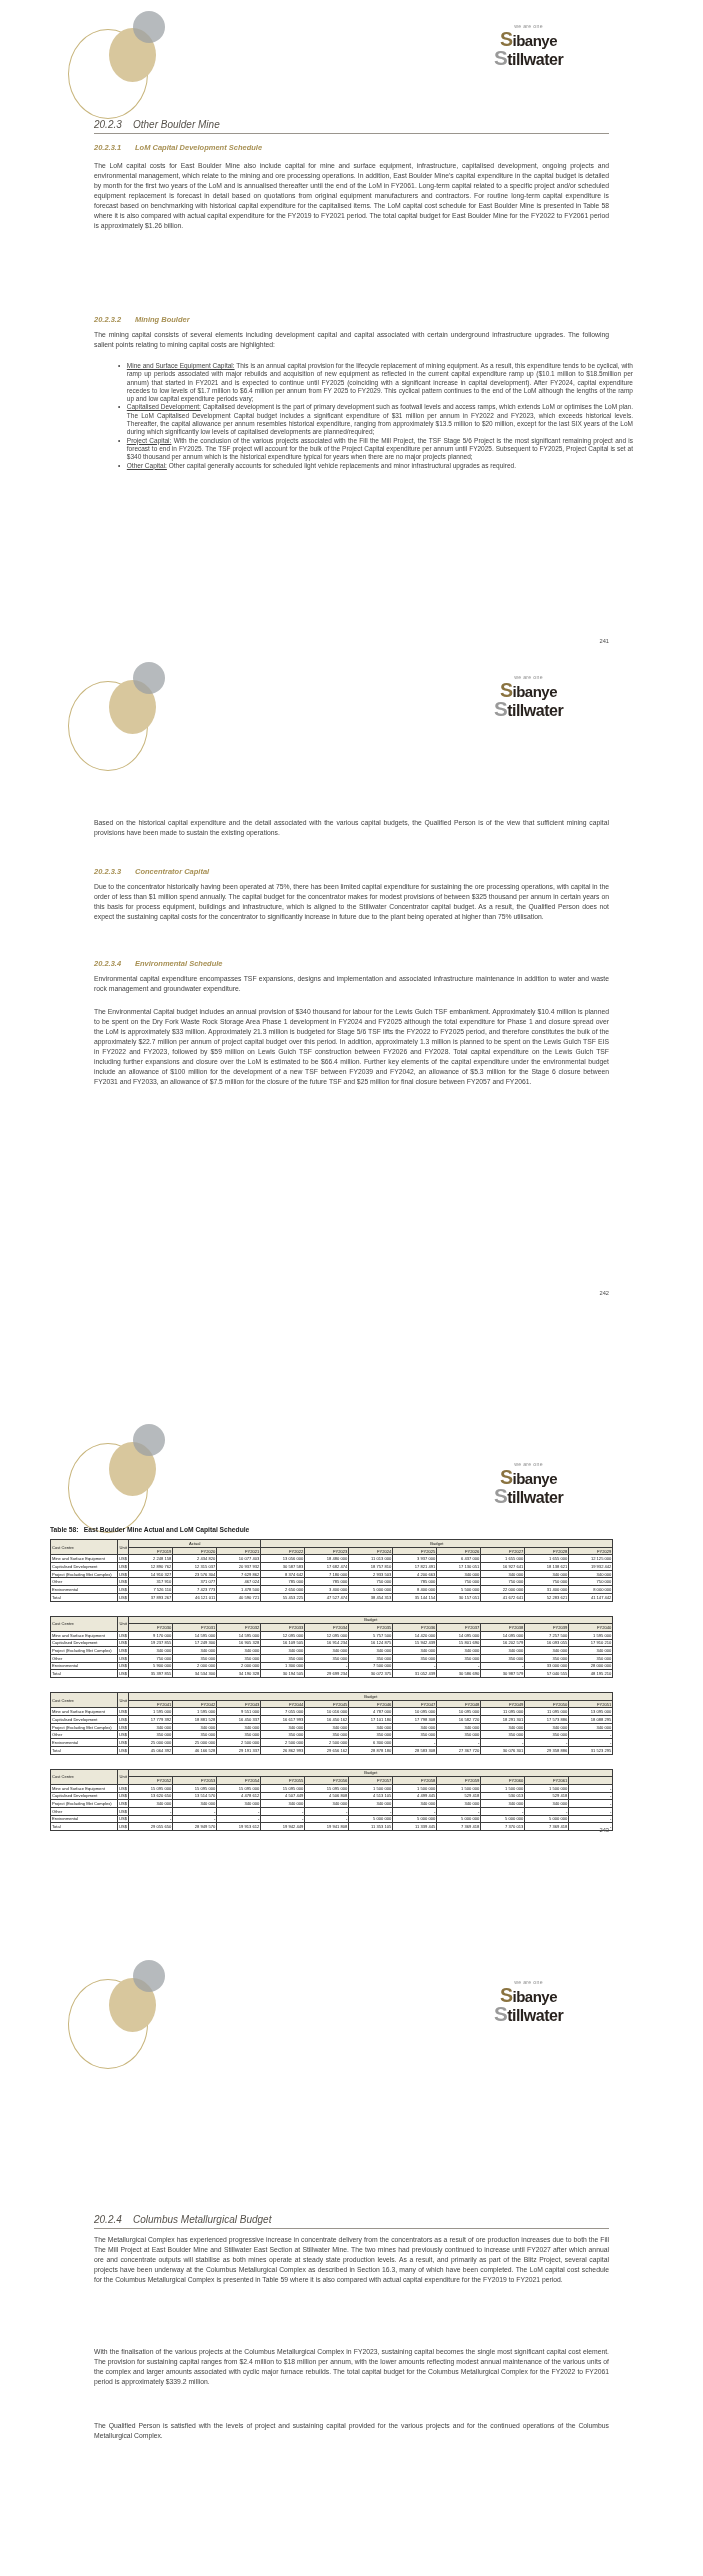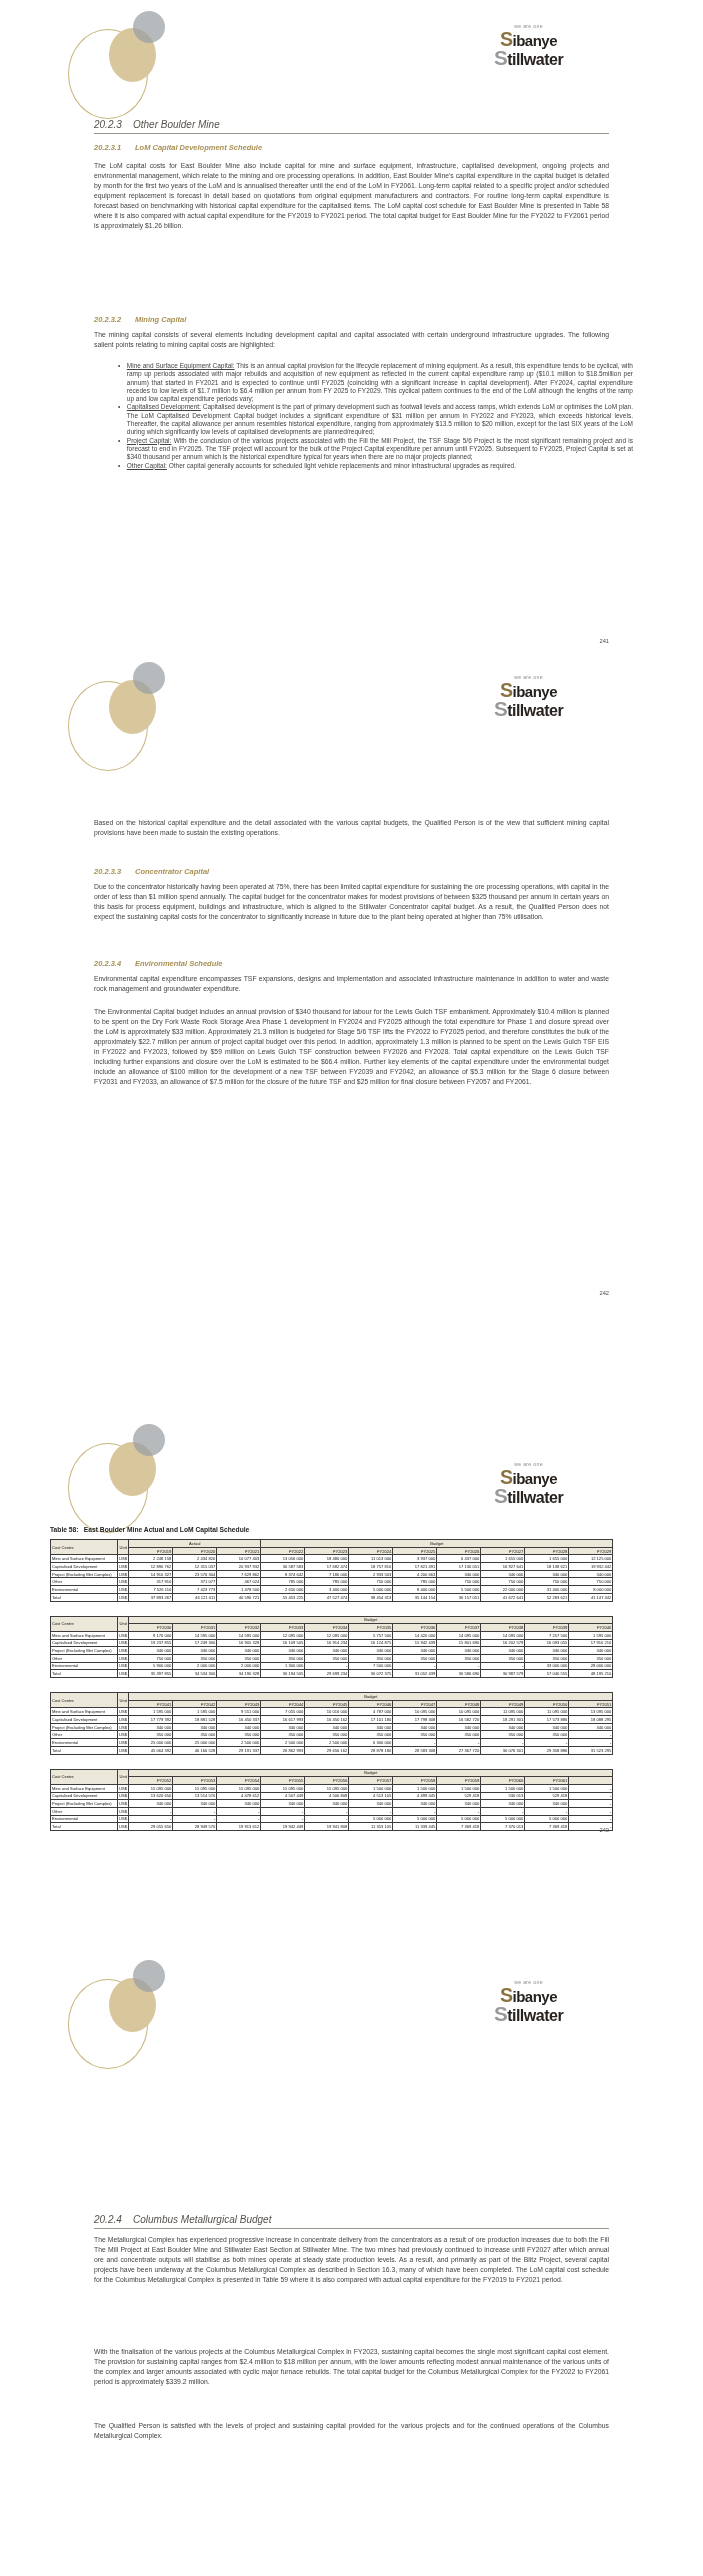--- a/index.html
+++ b/index.html
@@ -84,21 +84,21 @@
   <div class="section-rule" style="top:133px"></div>
 
   <div class="h-sub" style="top:143px">
     <span class="num">20.2.3.1</span>
     <span>LoM Capital Development Schedule</span>
   </div>
   <div class="para" style="top:161px">The LoM capital costs for East Boulder Mine also include capital for mine and surface equipment, infrastructure, capitalised development, ongoing projects and environmental management, which relate to the mining and ore processing operations. In addition, East Boulder Mine's capital expenditure in the capital budget is detailed by month for the first two years of the LoM and is annualised thereafter until the end of the LoM in FY2061. Long-term capital related to a specific project and/or scheduled equipment replacement is forecast in detail based on quotations from original equipment manufacturers and contractors. For routine long-term capital expenditure is forecast based on benchmarking with historical capital expenditure for the capitalised items. The LoM capital cost schedule for East Boulder Mine is presented in Table 58 where it is also compared with actual capital expenditure for the FY2019 to FY2021 period. The total capital budget for East Boulder Mine for the FY2022 to FY2061 period is approximately $1.26 billion.</div>
 
   <div class="h-sub" style="top:315px">
     <span class="num">20.2.3.2</span>
-    <span>Mining Capital</span>
+    <span>Mining Boulder</span>
   </div>
   <div class="para" style="top:330px">The mining capital consists of several elements including development capital and capital associated with certain underground infrastructure upgrades. The following salient points relating to mining capital costs are highlighted:</div>
 
   <ul class="bullets" style="top:362px">
     <li><span class="ul">Mine and Surface Equipment Capital:</span> <span>This is an annual capital provision for the lifecycle replacement of mining equipment. As a result, this expenditure tends to be cyclical, with ramp up periods associated with major rebuilds and acquisition of new equipment as reflected in the current capital expenditure ramp up ($10.1 million to $18.5million per annum) that started in FY2021 and is expected to continue until FY2025 (coinciding with a significant increase in capital development). After FY2024, capital expenditure recedes to low levels of $1.7 million to $6.4 million per annum from FY 2025 to FY2029. This cyclical pattern continues to the end of the LoM although the lengths of the ramp up and low capital expenditure periods vary;</span></li>
     <li><span class="ul">Capitalised Development:</span> <span>Capitalised development is the part of primary development such as footwall levels and access ramps, which extends LoM or optimises the LoM plan. The LoM Capitalised Development Capital budget includes a significant expenditure of $31 million per annum in FY2022 and FY2023, which exceeds historical levels. Thereafter, the capital allowance per annum resembles historical expenditure, ranging from approximately $13.5 million to $20 million, except for the last SIX years of the LoM during which significantly low levels of capitalised developments are planned/required;</span></li>
     <li><span class="ul">Project Capital:</span> <span>With the conclusion of the various projects associated with the Fill the Mill Project, the TSF Stage 5/6 Project is the most significant remaining project and is forecast to end in FY2025. The TSF project will account for the bulk of the Project Capital expenditure per annum until FY2025. Subsequent to FY2025, Project Capital is set at $340 thousand per annum which is the historical expenditure typical for years when there are no major projects planned;</span></li>
     <li><span class="ul">Other Capital:</span> <span>Other capital generally accounts for scheduled light vehicle replacements and minor infrastructural upgrades as required.</span></li>
   </ul>
 

